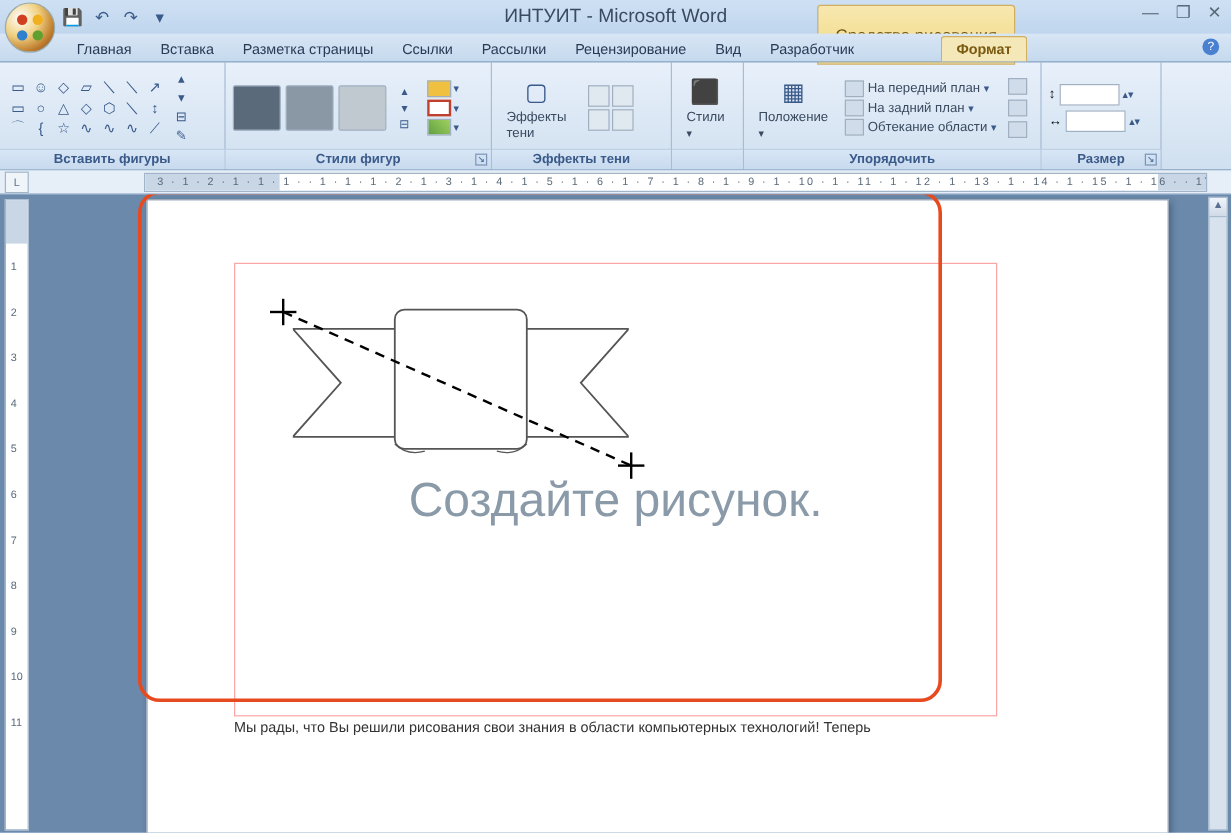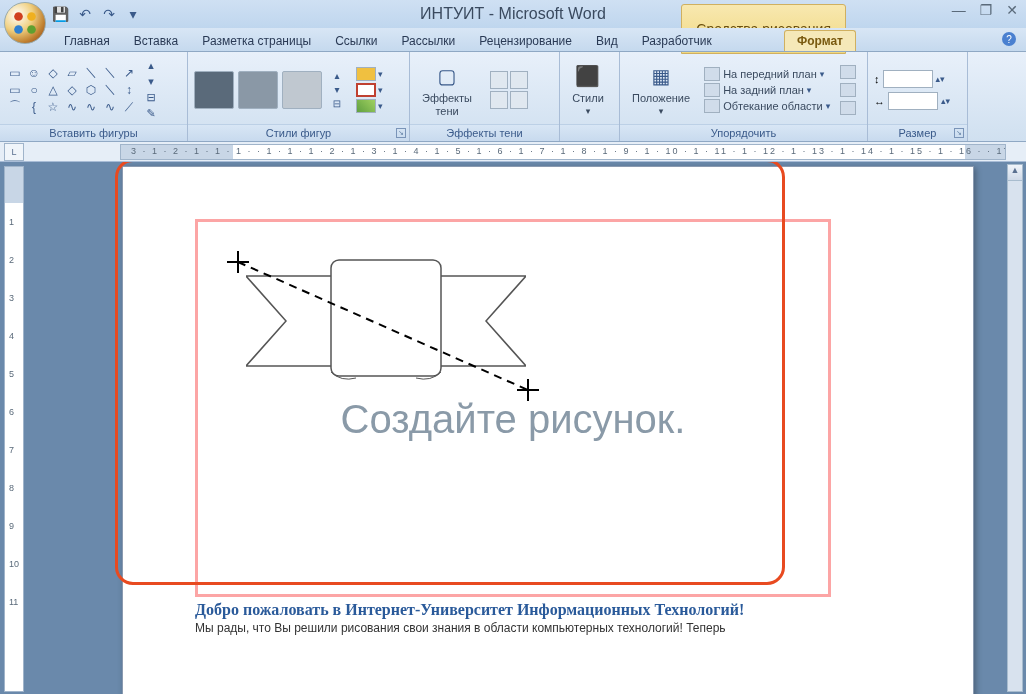--- a/index.html
+++ b/index.html
@@ -18,42 +18,42 @@
 
 .tabstrip { height: 24px; background: linear-gradient(#d8e6f5, #c5d9ee); display: flex; align-items: end; padding-left: 52px; border-bottom: 1px solid #8fa8c4; position: relative; }
 .tab { padding: 3px 12px; font-size: 12px; color: #2a3a55; cursor: pointer; }
 .tab.active { background: #f5e8b8; border: 1px solid #d0b060; border-bottom: none; border-radius: 3px 3px 0 0; color: #7a5a10; font-weight: bold; }
 .help-icon { position: absolute; right: 10px; top: 4px; width: 14px; height: 14px; border-radius: 50%; background: #4a80d0; color: #fff; font-size: 10px; display: flex; align-items: center; justify-content: center; }
 
 
 .ribbon { height: 90px; background: linear-gradient(#e8f0fa, #d0e0f0); display: flex; border-bottom: 1px solid #8fa8c4; }
 .group { border-right: 1px solid #a8bcd6; display: flex; flex-direction: column; padding: 3px 6px 0; }
 .group-body { flex: 1; display: flex; align-items: center; gap: 4px; }
-.group-label { text-align: center; font-size: 11px; color: #3a5a8a; padding: 2px 0; background: linear-gradient(#d8e6f5, #c8daee); margin: 0 -6px; border-top: 1px solid #bcd0e6; position: relative; }
+.group-label { text-align: center; font-size: 11px; color: #3a5a8a; padding: 2px 0; background: linear-gradient(#d8e6f5, #c8daee); margin: 0 -6px; border-top: 1px solid #bcd0e6; position: relative; font-weight: bold; }
 .dialog-launcher { position: absolute; right: 3px; top: 3px; width: 10px; height: 10px; border: 1px solid #7a94b8; font-size: 7px; display: flex; align-items: center; justify-content: center; color: #5a7aa0; }
 
 
 .shapes-gallery { display: grid; grid-template-columns: repeat(7, 18px); grid-template-rows: repeat(3, 16px); gap: 1px; }
 .shape-cell { border: 1px solid transparent; display: flex; align-items: center; justify-content: center; font-size: 12px; color: #3a5a8a; }
 .shapes-side { display: flex; flex-direction: column; gap: 2px; margin-left: 2px; }
 .shapes-side div { width: 14px; height: 14px; font-size: 11px; color: #3a5a8a; display: flex; align-items: center; justify-content: center; }
 
 
 .style-gallery { display: flex; gap: 4px; align-items: center; }
 .style-swatch { width: 40px; height: 38px; background: #5a6a7a; border: 1px solid #a0b0c0; border-radius: 2px; }
 .style-side { display: flex; flex-direction: column; gap: 2px; margin-left: 4px; }
 .style-side div { width: 14px; height: 12px; font-size: 10px; color: #3a5a8a; display: flex; align-items: center; justify-content: center; }
 .outline-tools { display: flex; flex-direction: column; gap: 2px; margin-left: 8px; }
 .outline-row { display: flex; align-items: center; gap: 2px; }
 .mini-box { width: 20px; height: 14px; border: 1px solid #a0b0c0; background: #fff; }
 
 
 .big-btn { display: flex; flex-direction: column; align-items: center; gap: 2px; padding: 2px 6px; cursor: pointer; }
 .big-btn-icon { width: 32px; height: 28px; display: flex; align-items: center; justify-content: center; font-size: 20px; color: #3a5a8a; }
-.big-btn-label { font-size: 11px; color: #3a4a5f; text-align: center; line-height: 1.1; }
+.big-btn-label { font-size: 11px; color: #3a4a5f; text-align: left; line-height: 1.1; }
 
 
 .shadow-grid { display: grid; grid-template-columns: repeat(2, 18px); grid-template-rows: repeat(2, 18px); gap: 2px; }
 .shadow-cell { border: 1px solid #a0b0c0; background: #e0e8f0; }
 
 
 .arrange-rows { display: flex; flex-direction: column; gap: 2px; }
 .arrange-row { display: flex; align-items: center; gap: 3px; font-size: 11px; color: #3a4a5f; white-space: nowrap; }
 .arr-icon { width: 16px; height: 14px; background: #d0dcea; border: 1px solid #a0b0c0; }
 .arrange-side { display: flex; flex-direction: column; gap: 4px; margin-left: 6px; }
@@ -78,21 +78,21 @@
 .v-ruler-nums { position: absolute; left: 4px; top: 50px; font-size: 9px; color: #5a6a7a; display: flex; flex-direction: column; gap: 28px; }
 .doc-scroll { flex: 1; padding: 4px 20px 0 8px; overflow: hidden; position: relative; }
 .scrollbar-v { position: absolute; right: 3px; top: 2px; width: 16px; bottom: 2px; background: #d8e2ee; border: 1px solid #a8bcce; }
 .scroll-btn { height: 16px; background: linear-gradient(#f0f4fa, #d0dae8); border-bottom: 1px solid #a8bcce; font-size: 9px; text-align: center; color: #5a7090; }
 .page { width: 852px; min-height: 560px; background: #fff; border: 1px solid #8a9ab0; box-shadow: 2px 2px 6px rgba(0,0,0,.3); margin-left: 90px; padding: 52px 72px; position: relative; }
 
 
 .highlight { position: absolute; border: 3px solid #e84a20; border-radius: 18px; pointer-events: none; }
 
 
-.canvas-frame { width: 636px; height: 378px; border: 3px solid #fca5a5; position: relative; }
+.canvas-frame { width: 636px; height: 378px; border: 1px solid #fca5a5; position: relative; }
 .placeholder-text { position: absolute; left: 50%; top: 175px; transform: translateX(-50%); font-size: 40px; color: #8a9aa8; white-space: nowrap; }
 .ribbon-shape { position: absolute; left: 48px; top: 34px; }
 .dashed-line { position: absolute; stroke: #000; stroke-width: 2; stroke-dasharray: 8 6; }
 .cross { position: absolute; width: 22px; height: 22px; }
 .cross::before, .cross::after { content: ''; position: absolute; background: #000; }
 .cross::before { left: 10px; top: 0; width: 2px; height: 22px; }
 .cross::after { top: 10px; left: 0; height: 2px; width: 22px; }
 
 .welcome { color: #2a5a9a; font-weight: bold; font-size: 16px; margin-top: 4px; font-family: Georgia, serif; }
 .body-text { font-size: 12px; color: #333; margin-top: 2px; }
@@ -321,21 +321,20 @@
           <path d="M85 116 q10 10 25 6 M195 116 q-10 10 -25 6" fill="none" stroke="#555"></path>
         </svg>
         <div class="placeholder-text">Создайте рисунок.</div>
 
         <svg width="100%" height="100%" style="position:absolute;left:0;top:0;pointer-events:none">
           <line x1="40" y1="40" x2="330" y2="168" class="dashed-line"></line>
         </svg>
         <div class="cross" style="left:29px;top:29px"></div>
         <div class="cross" style="left:319px;top:157px"></div>
       </div>
-      <div class="welcome">Добро пожаловать в Интернет-Университет Информационных Технологий!</div>
       <div class="body-text">Мы рады, что Вы решили рисования свои знания в области компьютерных технологий! Теперь</div>
 
       <div class="highlight" style="left:-8px; top:-8px; width:670px; height:426px;"></div>
     </div>
     <div class="scrollbar-v">
       <div class="scroll-btn">▲</div>
     </div>
   </div>
 </div>
 

